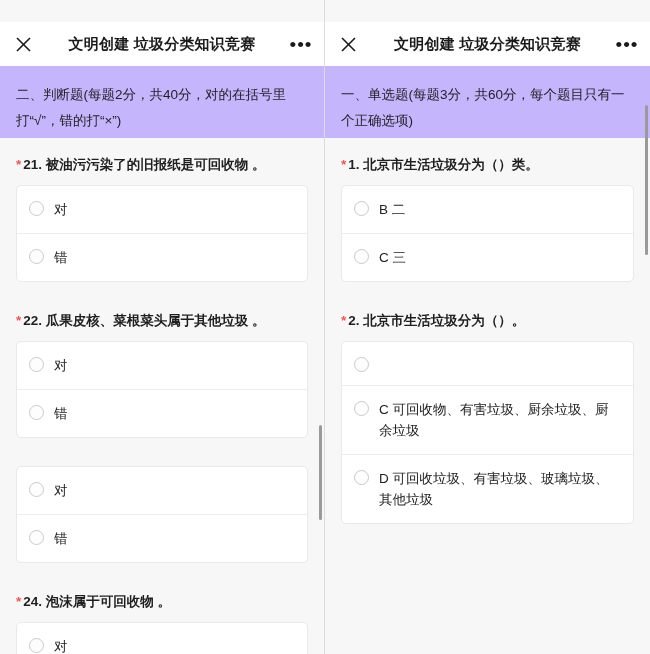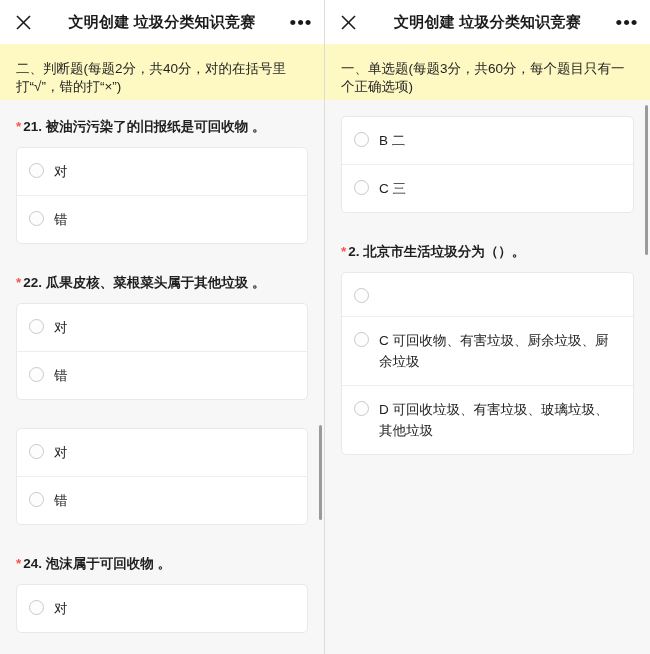--- a/index.html
+++ b/index.html
@@ -23,20 +23,21 @@
   .panel:last-child { border-right: none; }
 
   
   .navbar {
     height: 44px;
     background: #ffffff;
     display: flex;
     align-items: center;
     padding: 0 10px;
     position: relative;
+    margin-top: 22px;
   }
   .nav-close {
     width: 26px; height: 26px;
     display: flex; align-items: center; justify-content: center;
     flex: 0 0 auto;
     cursor: pointer;
   }
   .nav-close svg { display: block; }
   .nav-title {
     flex: 1 1 auto;
@@ -64,24 +65,24 @@
   
   .content {
     height: 610px;
     overflow: hidden;
     background: #f7f7f7;
     padding: 0 0 0 0;
     position: relative;
   }
   .section-intro {
     font-size: 13.5px;
-    line-height: 18px;
+    line-height: 26px;
     color: #1f1f1f;
     padding: 16px 16px 4px 16px;
-    background: #fef9c3;
+    background: #c4b5fd;
   }
 
   .question {
     padding: 16px 16px 12px 16px;
   }
   .q-title {
     font-size: 13.5px;
     line-height: 21px;
     color: #1f1f1f;
     font-weight: bold;
@@ -225,20 +226,23 @@
         </svg>
       </div>
       <div class="nav-title">文明创建 垃圾分类知识竞赛</div>
       <div class="nav-more">•••</div>
     </div>
 
     <div class="content">
       <div class="section-intro">一、单选题(每题3分，共60分，每个题目只有一个正确选项)</div>
 
       <div class="question">
+        <div class="q-title">
+          <span class="req">*</span><span>1. 北京市生活垃圾分为（）类。</span>
+        </div>
         <div class="options">
           <div class="option">
             <span class="radio"></span>
             <span class="opt-text">B 二</span>
           </div>
           <div class="option">
             <span class="radio"></span>
             <span class="opt-text">C 三</span>
           </div>
         </div>

